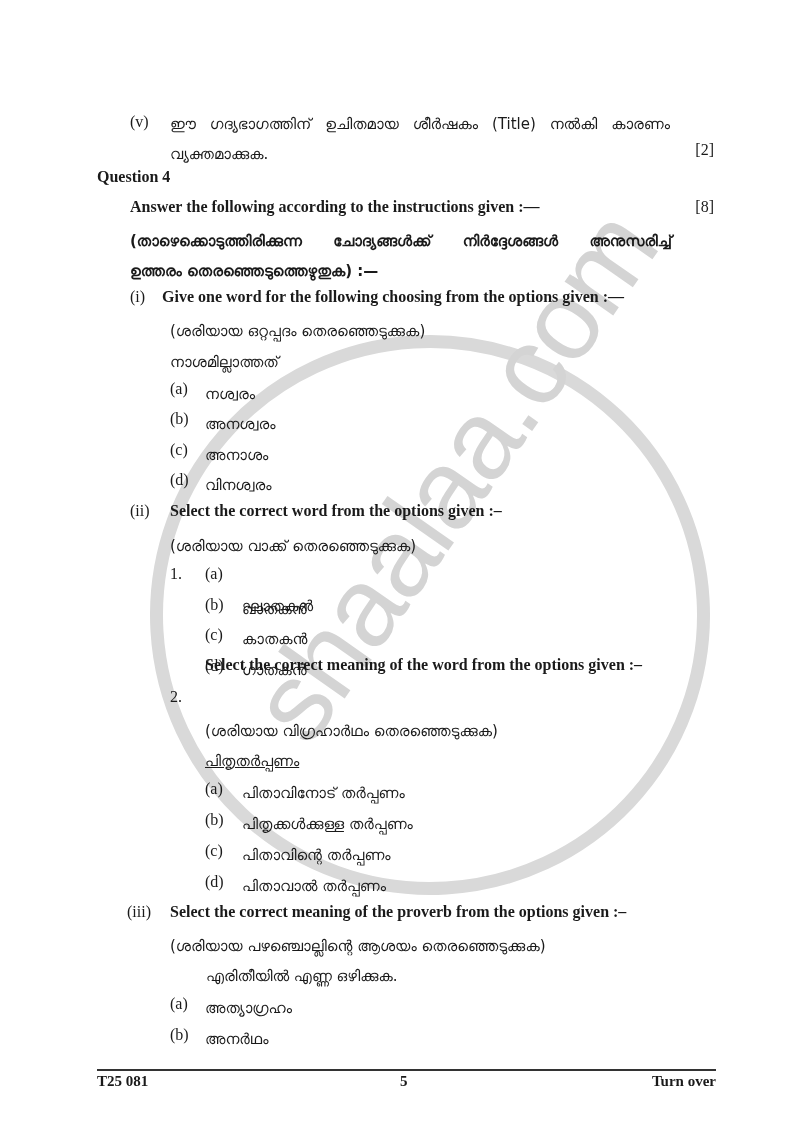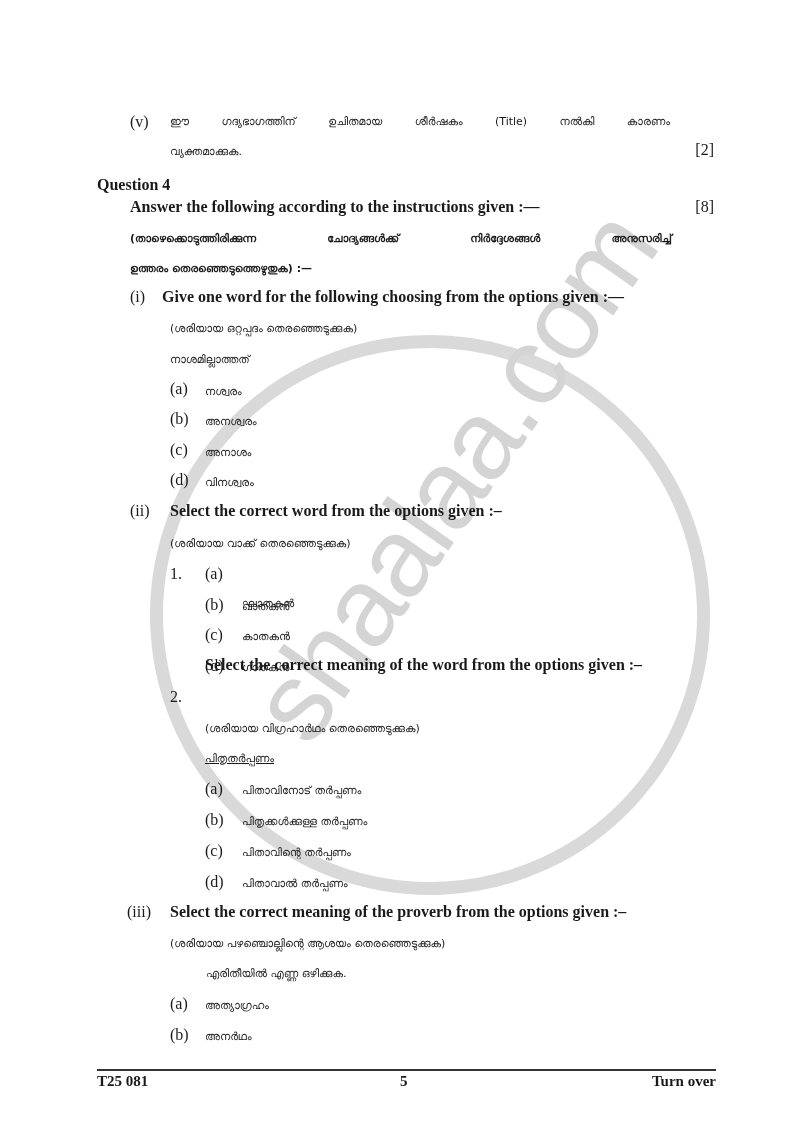--- a/index.html
+++ b/index.html
@@ -1,21 +1,21 @@
 <!DOCTYPE html>
 <html><head>
 <meta charset="utf-8">
 <style>
   html, body { margin: 0; padding: 0; }
   body {
     width: 800px; height: 1132px; background: #ffffff; position: relative; overflow: hidden;
     font-family: "Liberation Serif", "DejaVu Serif", serif; color: #1a1a1a;
   }
   .abs { position: absolute; }
-  .ml { font-family: "DejaVu Sans", sans-serif; font-size: 11px; }
+  .ml { font-family: "DejaVu Sans", sans-serif; font-size: 15px; }
   .en { font-size: 16px; }
   .b { font-weight: bold; }
   .mark { position: absolute; right: 86px; font-size: 16px; }
 
   
   .wm-circle {
     position: absolute; left: 150px; top: 335px; width: 560px; height: 560px;
     border: 13px solid #d9d9d9; border-radius: 50%; box-sizing: border-box;
     transform: rotate(-25deg); pointer-events: none;
   }
@@ -34,21 +34,21 @@
 <body>
 
 <div class="wm-circle"></div>
 <div class="wm-text">shaalaa.com</div>
 
 <div class="abs en" style="left:130px; top:113px;">(v)</div>
 <div class="abs ml justify" style="left:170px; top:115px; width:500px;">ഈ ഗദ്യഭാഗത്തിന് ഉചിതമായ ശീർഷകം (Title) നൽകി കാരണം</div>
 <div class="abs ml" style="left:170px; top:145px;">വ്യക്തമാക്കുക.</div>
 <div class="mark" style="top:141px;">[2]</div>
 
-<div class="abs en b" style="left:97px; top:168px;margin-top:8px;">Question 4</div>
+<div class="abs en b" style="left:97px; top:168px;">Question 4</div>
 <div class="abs en b" style="left:130px; top:198px;">Answer the following according to the instructions given :—</div>
 <div class="mark" style="top:198px;">[8]</div>
 <div class="abs ml b justify" style="left:130px; top:232px; width:542px;">(താഴെക്കൊടുത്തിരിക്കുന്ന ചോദ്യങ്ങൾക്ക് നിർദ്ദേശങ്ങൾ അനുസരിച്ച്</div>
 <div class="abs ml b" style="left:130px; top:262px;">ഉത്തരം തെരഞ്ഞെടുത്തെഴുതുക) :—</div>
 
 <div class="abs en" style="left:130px; top:288px;">(i)</div>
 <div class="abs en b" style="left:162px; top:288px;">Give one word for the following choosing from the options given :—</div>
 <div class="abs ml" style="left:170px; top:322px;">(ശരിയായ ഒറ്റപ്പദം തെരഞ്ഞെടുക്കുക)</div>
 <div class="abs ml" style="left:170px; top:353px;">നാശമില്ലാത്തത്</div>
 

